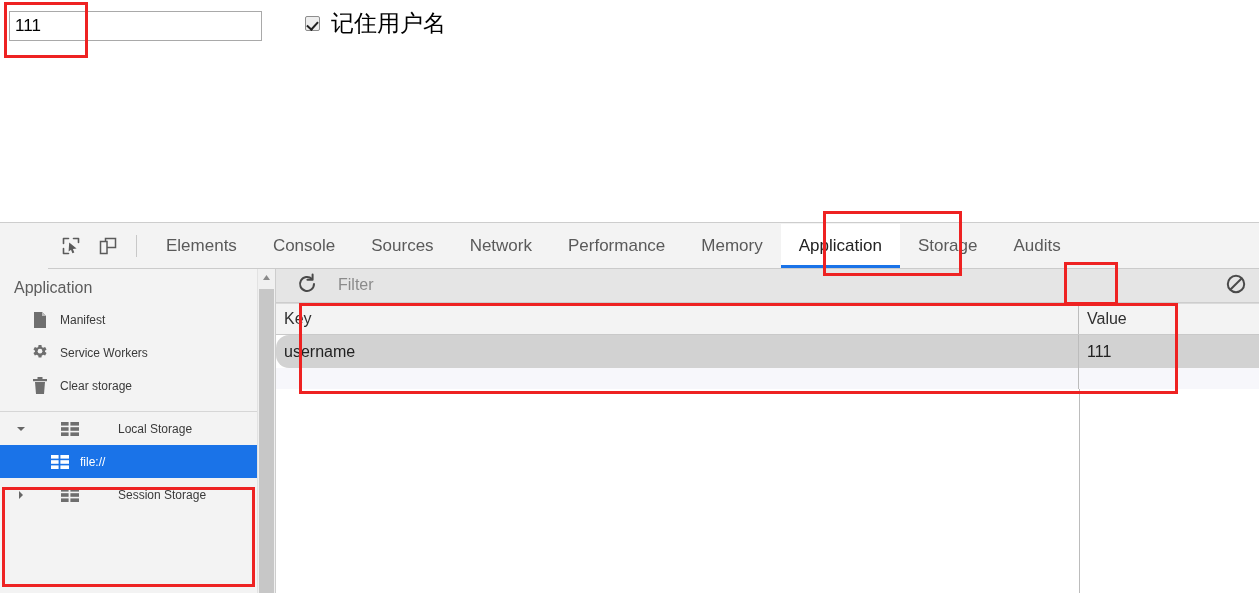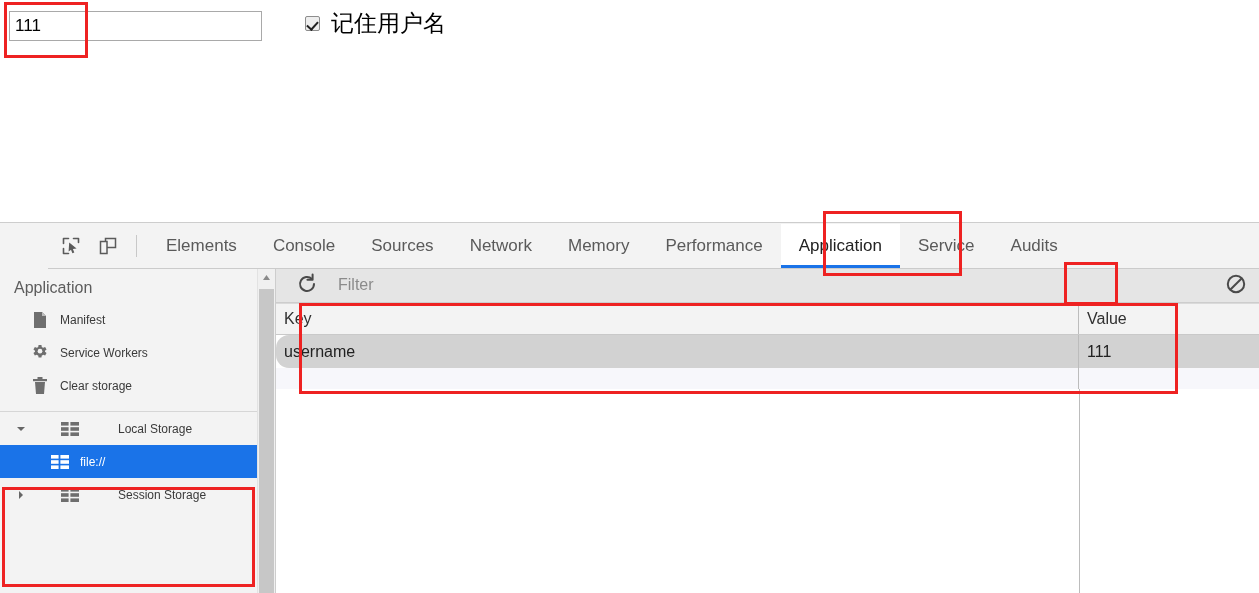--- a/index.html
+++ b/index.html
@@ -379,24 +379,24 @@
         <rect x="7.5" y="2.5" width="10" height="9" stroke="#5a5a5a" stroke-width="1.5" fill="none"></rect>
         <rect x="2.5" y="5.5" width="6.5" height="12" stroke="#5a5a5a" stroke-width="1.5" fill="#f3f3f3"></rect>
       </svg>
     </div>
     <div class="dt-sep"></div>
 
     <div class="dt-tab">Elements</div>
     <div class="dt-tab">Console</div>
     <div class="dt-tab">Sources</div>
     <div class="dt-tab">Network</div>
+    <div class="dt-tab">Performance</div>
     <div class="dt-tab">Memory</div>
-    <div class="dt-tab">Performance</div>
     <div class="dt-tab active">Application</div>
-    <div class="dt-tab">Service</div>
+    <div class="dt-tab">Storage</div>
     <div class="dt-tab">Audits</div>
   </div>
 
   <div id="dt-body">
 
     <div id="dt-sidebar">
 
       <div class="side-section-title">Application</div>
 
       <div class="side-item">

